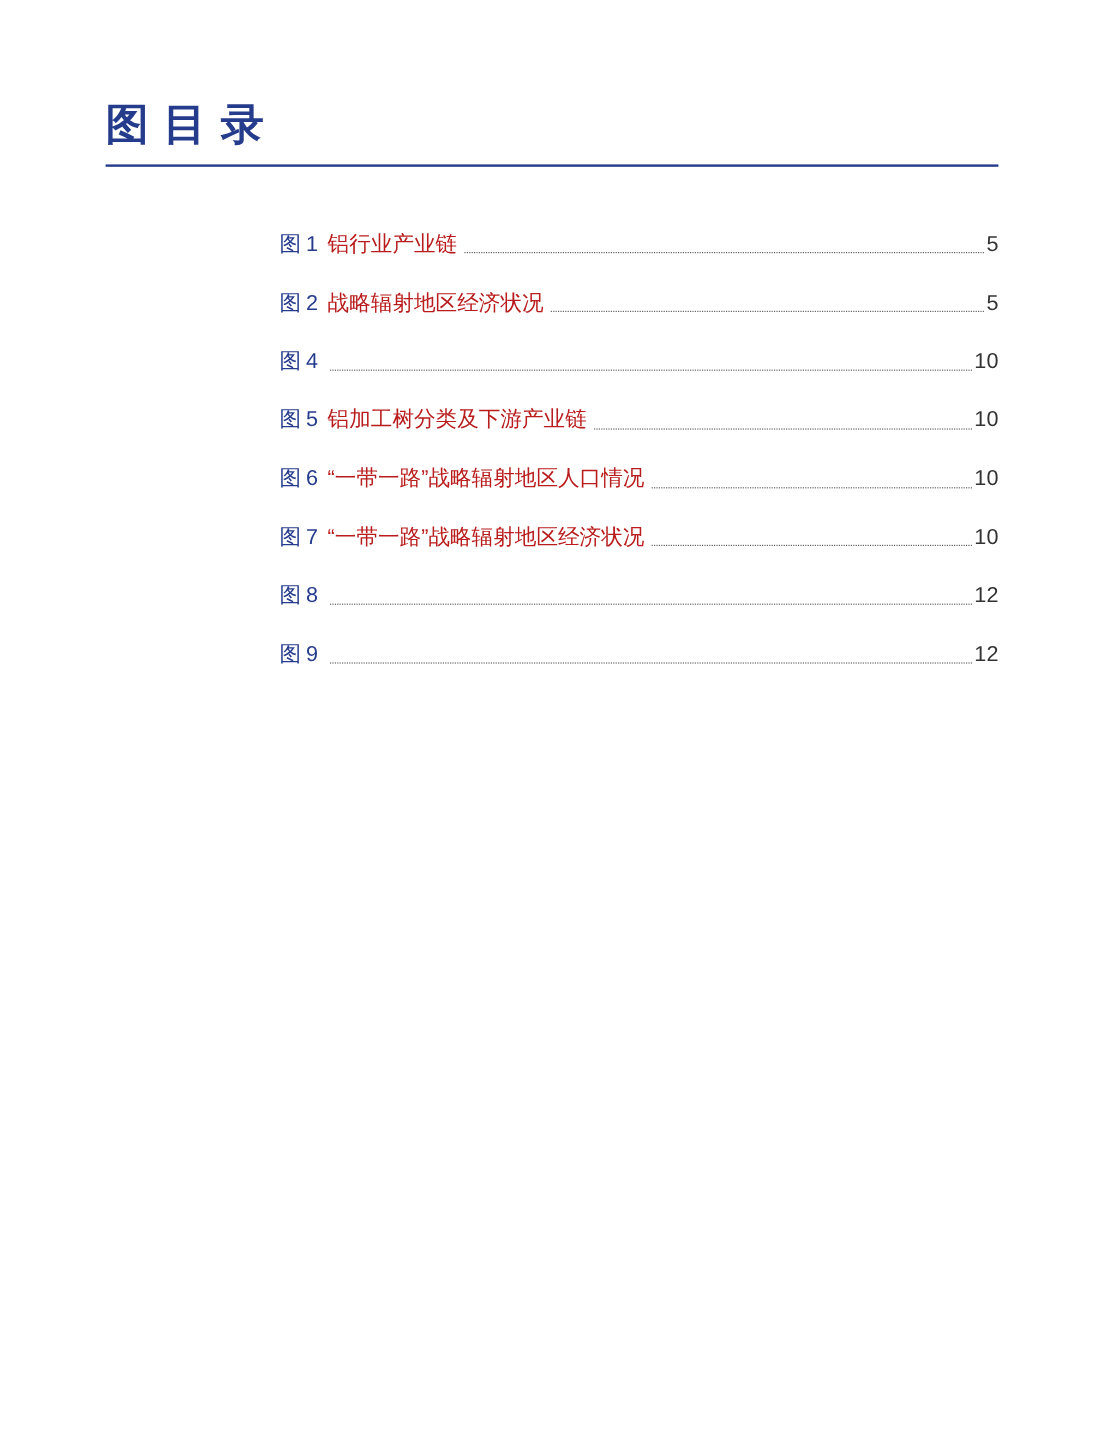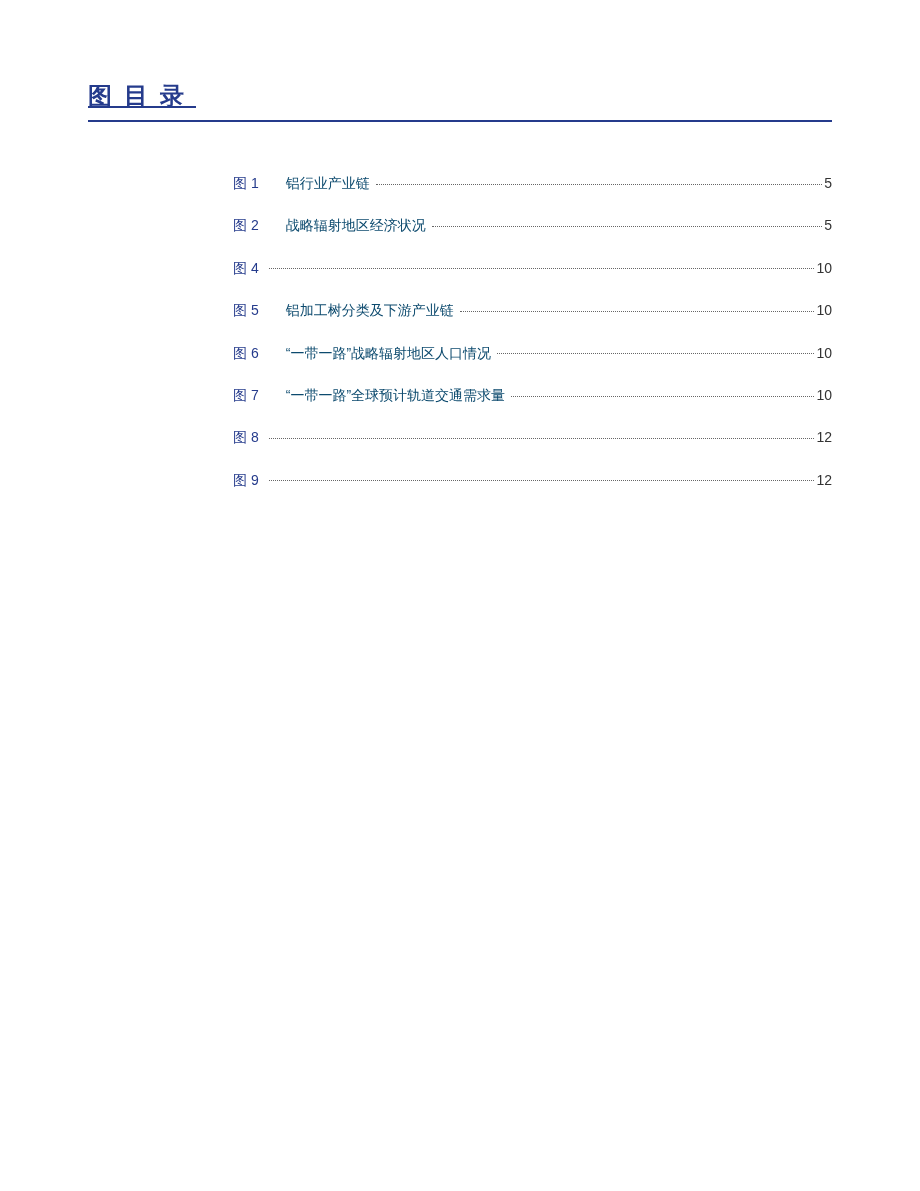--- a/index.html
+++ b/index.html
@@ -10,54 +10,52 @@
     body {
       width: 920px;
       height: 1191px;
       background: #ffffff;
       font-family: "Microsoft YaHei", "SimSun", sans-serif;
       padding: 80px 88px 60px 88px;
       position: relative;
     }
     .title {
       color: #253b8c;
-      font-size: 24px;
+      font-size: 36px;
       font-weight: bold;
       letter-spacing: 12px;
       padding-bottom: 8px;
       border-bottom: 2px solid #253b8c;
-      text-decoration: underline;
     }
     .entries {
       margin-top: 50px;
       padding-left: 145px;
     }
     .entry {
       display: flex;
-      align-items: flex-start;
+      align-items: center;
       margin-bottom: 20px;
-      font-size: 14px;
+      font-size: 18px;
       line-height: 1.6;
     }
     .entry-label {
       color: #253b8c;
       white-space: nowrap;
       margin-right: 8px;
     }
     .entry-prefix {
       margin-right: 4px;
     }
     .entry-num {
       display: inline-block;
     }
     .entry-title {
-      color: #0c4a6e;
+      color: #b91c1c;
       white-space: nowrap;
       margin-right: 4px;
-      margin-left: 19px;
     }
     .entry-leader {
       flex: 1;
       border-bottom: 1.2px dotted #666666;
       height: 0.9em;
       min-width: 20px;
       margin: 0 2px;
     }
     .entry-page {
       color: #333333;
@@ -106,21 +104,21 @@
       <span class="entry-prefix">图</span><span class="entry-num">6</span>
     </span>
     <span class="entry-title">“一带一路”战略辐射地区人口情况</span>
     <span class="entry-leader"></span>
     <span class="entry-page">10</span>
   </div>
   <div class="entry">
     <span class="entry-label">
       <span class="entry-prefix">图</span><span class="entry-num">7</span>
     </span>
-    <span class="entry-title">“一带一路”全球预计轨道交通需求量</span>
+    <span class="entry-title">“一带一路”战略辐射地区经济状况</span>
     <span class="entry-leader"></span>
     <span class="entry-page">10</span>
   </div>
   <div class="entry">
     <span class="entry-label">
       <span class="entry-prefix">图</span><span class="entry-num">8</span>
     </span>
     <span class="entry-leader"></span>
     <span class="entry-page">12</span>
   </div>

